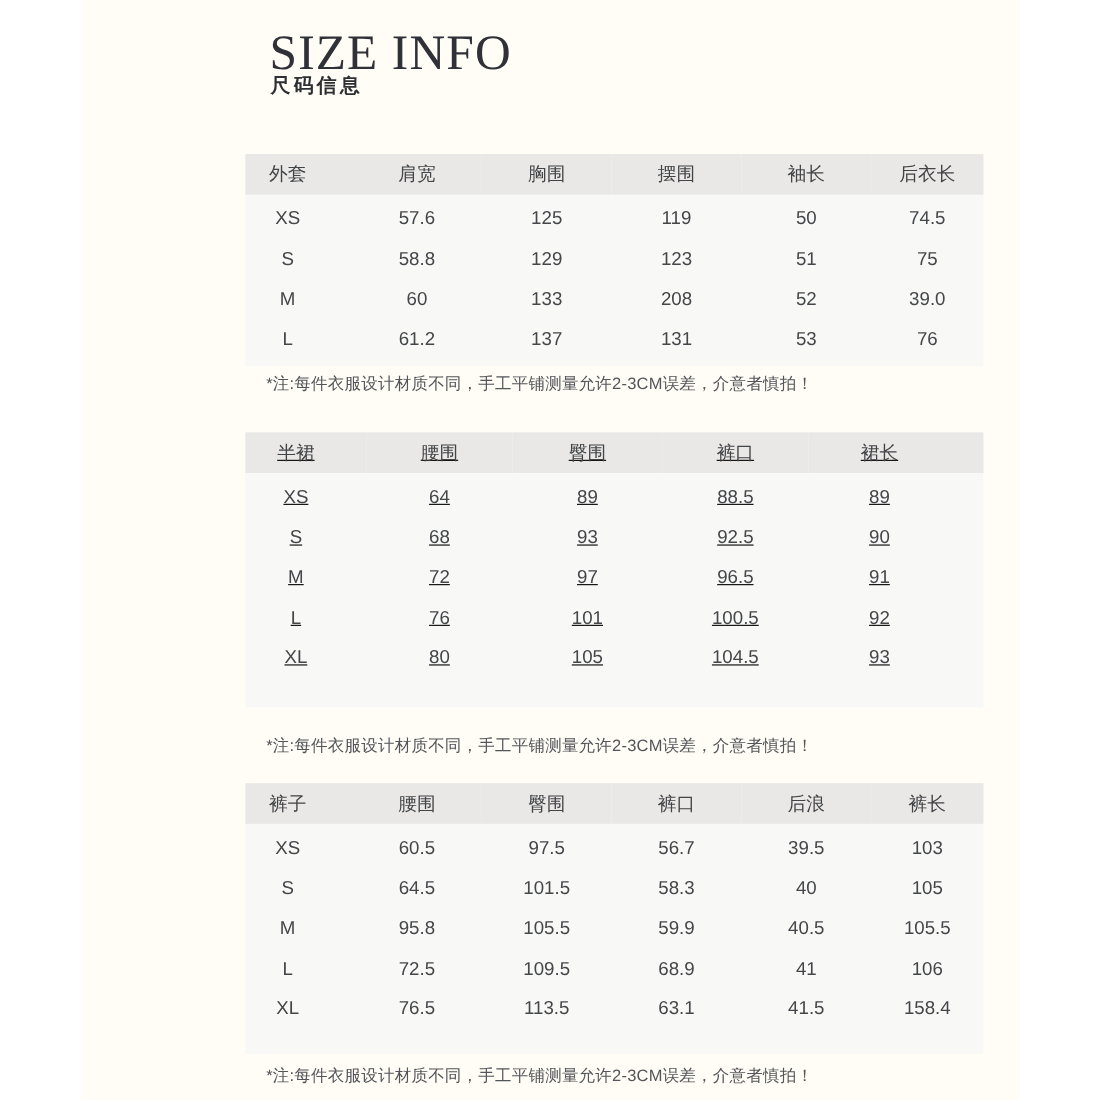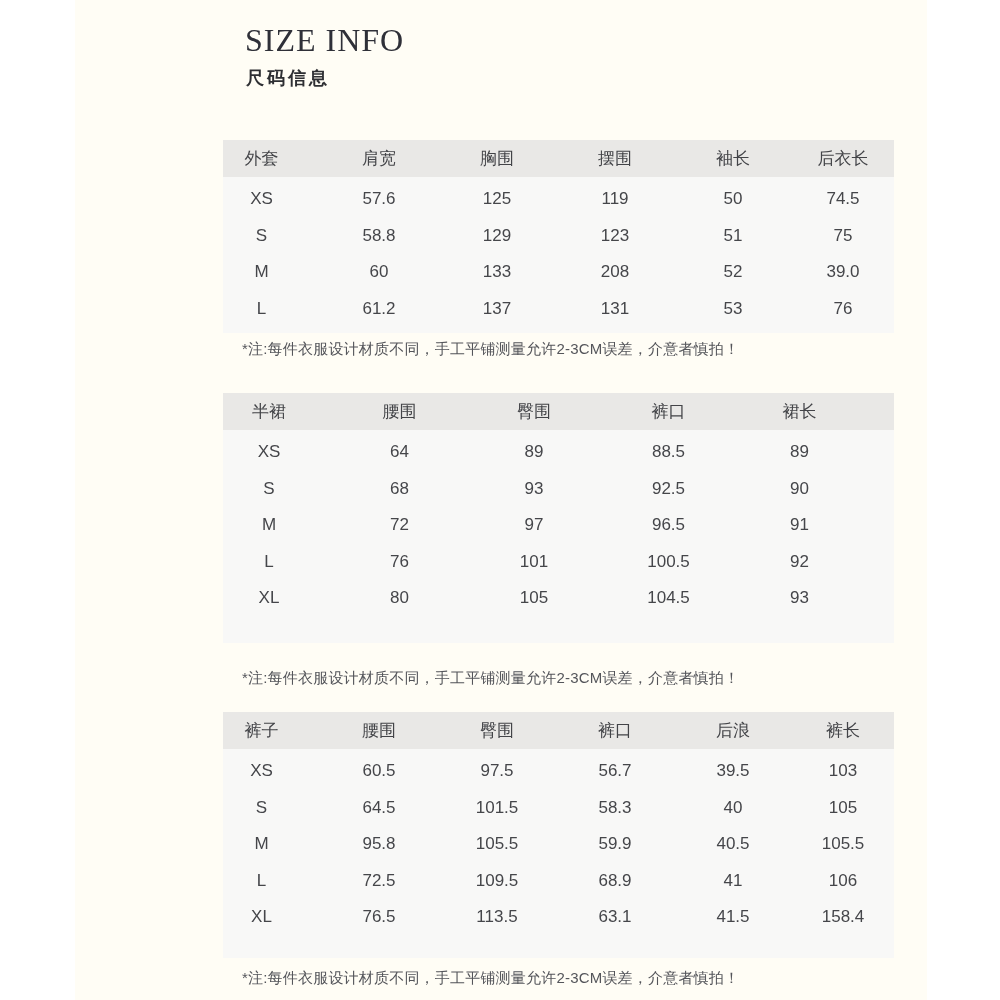--- a/index.html
+++ b/index.html
@@ -8,31 +8,31 @@
     font-family:"Liberation Sans","DejaVu Sans",sans-serif;
     -webkit-font-smoothing:antialiased;
   }
   .card{
     position:absolute;left:75px;top:0;width:852px;height:1000px;
     background:#fffdf5;
   }
   .title-en{
     position:absolute;left:170px;top:22px;margin:0;
     font-family:"Liberation Serif","DejaVu Serif",serif;
-    font-size:32px;font-weight:400;letter-spacing:1px;color:#2f3038;
+    font-size:45px;font-weight:400;letter-spacing:1px;color:#2f3038;
   }
   .title-zh{
     position:absolute;left:171px;top:66px;margin:0;
     font-size:18px;font-weight:700;letter-spacing:3px;color:#2e2f33;
   }
   .table-block{
     position:absolute;left:148px;width:671px;background:#f8f8f7;
   }
   .tb1{top:140px;padding-bottom:6px;}
-  .tb2{top:393px;padding-bottom:26px;}
+  .tb2{top:393px;padding-bottom:26px;text-decoration:underline;}
   .tb3{top:712px;padding-bottom:22px;}
   table{
     border-collapse:collapse;table-layout:fixed;width:671px;
     font-size:17px;color:#45464a;
   }
   thead th{
     height:37px;background:#e9e8e6;font-weight:400;text-align:center;
     color:#434448;padding:0;
   }
   tbody td{height:36.5px;text-align:center;padding:0;}

